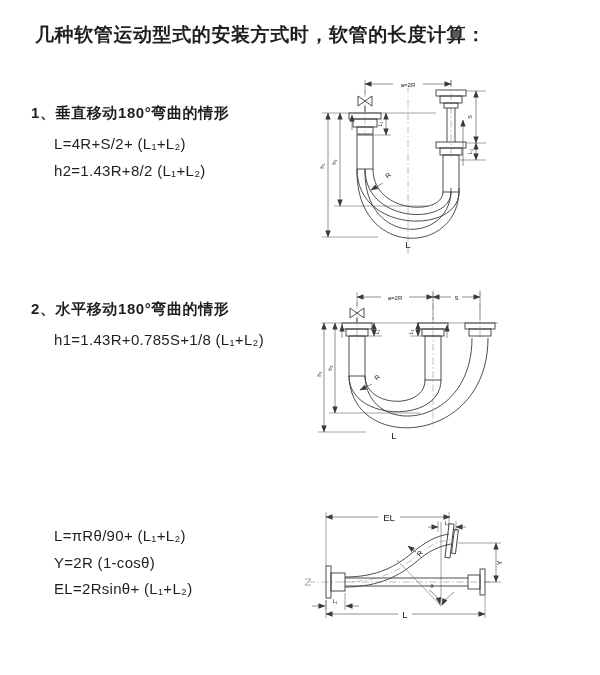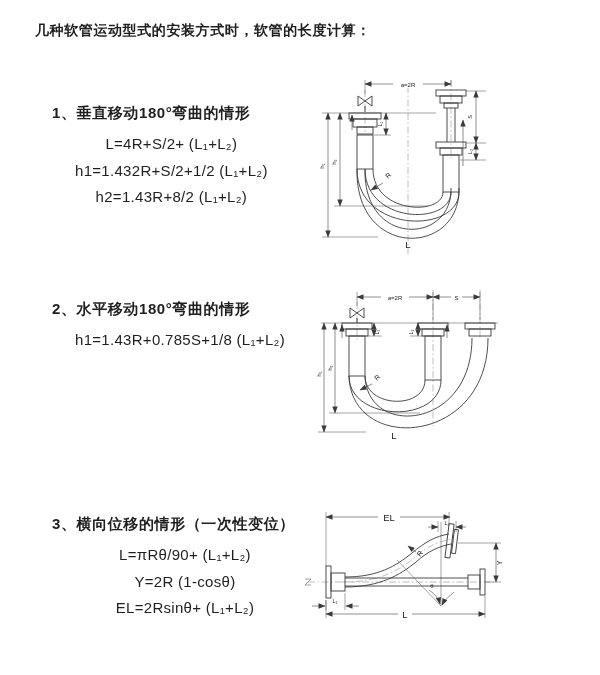--- a/index.html
+++ b/index.html
@@ -3,60 +3,58 @@
 <meta charset="utf-8">
 <style>
   html,body { margin:0; padding:0; }
   body {
     width:600px; height:675px; position:relative; overflow:hidden;
     background:#ffffff; color:#1f1f1f;
     font-family:"Liberation Sans","DejaVu Sans",sans-serif;
   }
   .title {
     position:absolute; left:35px; top:22px;
-    font-size:14px; font-weight:600; letter-spacing:0.6px;
+    font-size:19px; font-weight:600; letter-spacing:0.6px;
   }
-  .section { position:absolute; left:52px; }
+  .section { position:absolute; left:31px; }
   .heading { font-size:15px; font-weight:600; letter-spacing:0.6px; }
   .formulas { margin:8px 0 0 23px; font-size:15px; font-weight:500; letter-spacing:0.3px; }
-  .formula { line-height:26.5px; white-space:pre;text-align:center; }
+  .formula { line-height:26.5px; white-space:pre; }
   svg.diagram { position:absolute; overflow:visible; }
   svg text { font-family:"Liberation Sans","DejaVu Sans",sans-serif; fill:#222; }
   .ln   { stroke:#3a3a3a; stroke-width:0.9; fill:none; }
   .thin { stroke:#5a5a5a; stroke-width:0.55; fill:none; }
   .dim  { stroke:#444;    stroke-width:0.6;  fill:none; }
   .cl   { stroke:#8a8a8a; stroke-width:0.55; fill:none; stroke-dasharray:7 2.5 1.5 2.5; }
   .lbl   { font-size:6px; }
   .lbl-s { font-size:5.5px; }
   .lbl-m { font-size:7px; }
   .lbl-l { font-size:9.5px; }
 </style>
 </head>
 <body>
 
 <div class="title">几种软管运动型式的安装方式时，软管的长度计算：</div>
 
 <div class="section" style="top:104px">
   <div class="heading">1、垂直移动180°弯曲的情形</div>
   <div class="formulas">
     <div class="formula">L=4R+S/2+ (L₁+L₂)</div>
-    <div class="formula">h1=1.432R+S/2+1/2 (L₁+L₂)</div>
     <div class="formula">h2=1.43R+8/2 (L₁+L₂)</div>
   </div>
 </div>
 
 <div class="section" style="top:300px">
   <div class="heading">2、水平移动180°弯曲的情形</div>
   <div class="formulas">
     <div class="formula">h1=1.43R+0.785S+1/8 (L₁+L₂)</div>
   </div>
 </div>
 
 <div class="section" style="top:515px">
-  <div class="heading">3、横向位移的情形（一次性变位）</div>
   <div class="formulas">
     <div class="formula">L=πRθ/90+ (L₁+L₂)</div>
     <div class="formula">Y=2R (1-cosθ)</div>
     <div class="formula">EL=2Rsinθ+ (L₁+L₂)</div>
   </div>
 </div>
 
 <svg class="diagram" viewBox="0 0 290 196" style="left:308px;top:66px;width:290px;height:196px">
   <defs>
     <marker id="a1" markerUnits="userSpaceOnUse" markerWidth="8" markerHeight="8" refX="7" refY="4" orient="auto-start-reverse" viewBox="0 0 8 8">

